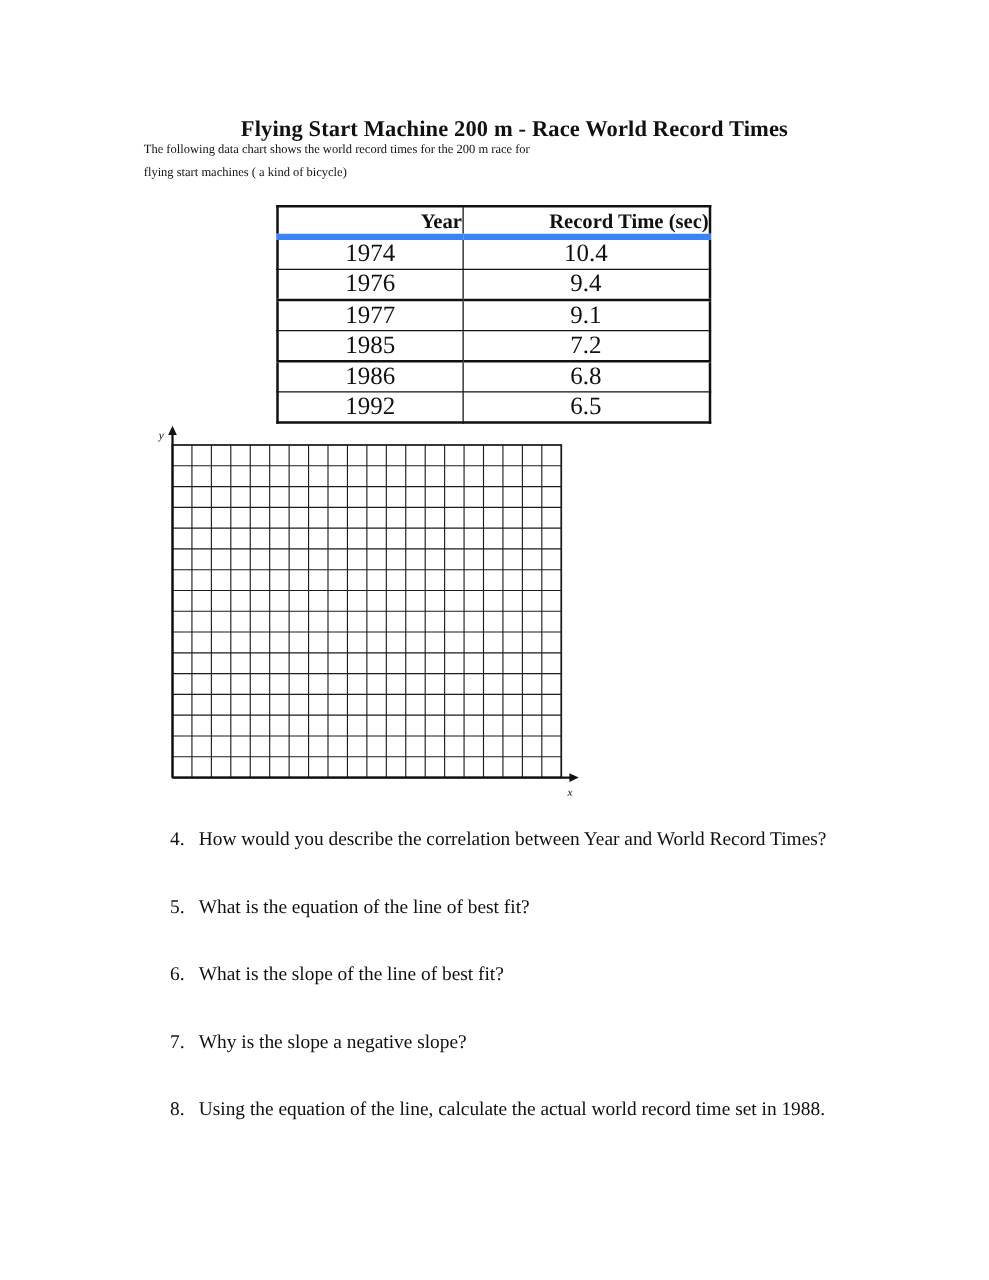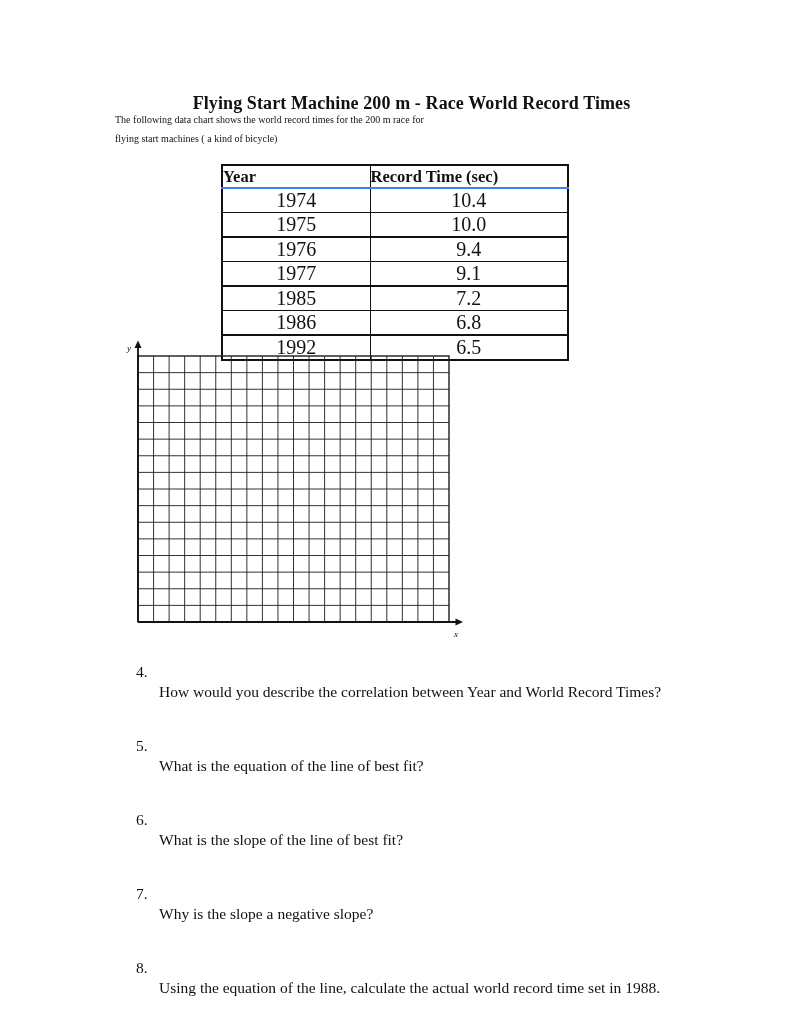--- a/index.html
+++ b/index.html
@@ -37,26 +37,26 @@
   .data-table {
     position: absolute;
     left: 221px;
     top: 164px;
     width: 346px;
     border-collapse: collapse;
     table-layout: fixed;
     border: 2px solid #111;
   }
   .data-table th {
-    border-bottom: 2px solid #3b82f6;
+    border-bottom: 5px solid #3b82f6;
     font-size: 16.5px;
     font-weight: bold;
     height: 21px;
     padding: 0;
-    text-align: left;
+    text-align: right;
   }
   .data-table td {
     border-bottom: 1px solid #111;
     font-size: 20px;
     height: 17.6px;
     padding: 0;
     text-align: center;
   }
   .data-table tbody tr:nth-child(even) td {
     border-bottom-width: 2px;
@@ -90,21 +90,20 @@
     margin-bottom: 35px;
     font-size: 15.5px;
     line-height: 19px;
   }
   .q-num {
     flex: 0 0 14px;
     margin-right: 9px;
   }
   .q-text {
     flex: 1;
-    margin-top: 20px;
   }
 </style>
 </head>
 <body>
 
 <div class="page">
 
   <div class="title">Flying Start Machine 200 m - Race World Record Times</div>
 
   <div class="intro">
@@ -120,24 +119,20 @@
     <thead>
       <tr>
         <th>Year</th>
         <th>Record Time (sec)</th>
       </tr>
     </thead>
     <tbody>
       <tr>
         <td>1974</td>
         <td>10.4</td>
-      </tr>
-      <tr>
-        <td>1975</td>
-        <td>10.0</td>
       </tr>
       <tr>
         <td>1976</td>
         <td>9.4</td>
       </tr>
       <tr>
         <td>1977</td>
         <td>9.1</td>
       </tr>
       <tr>

